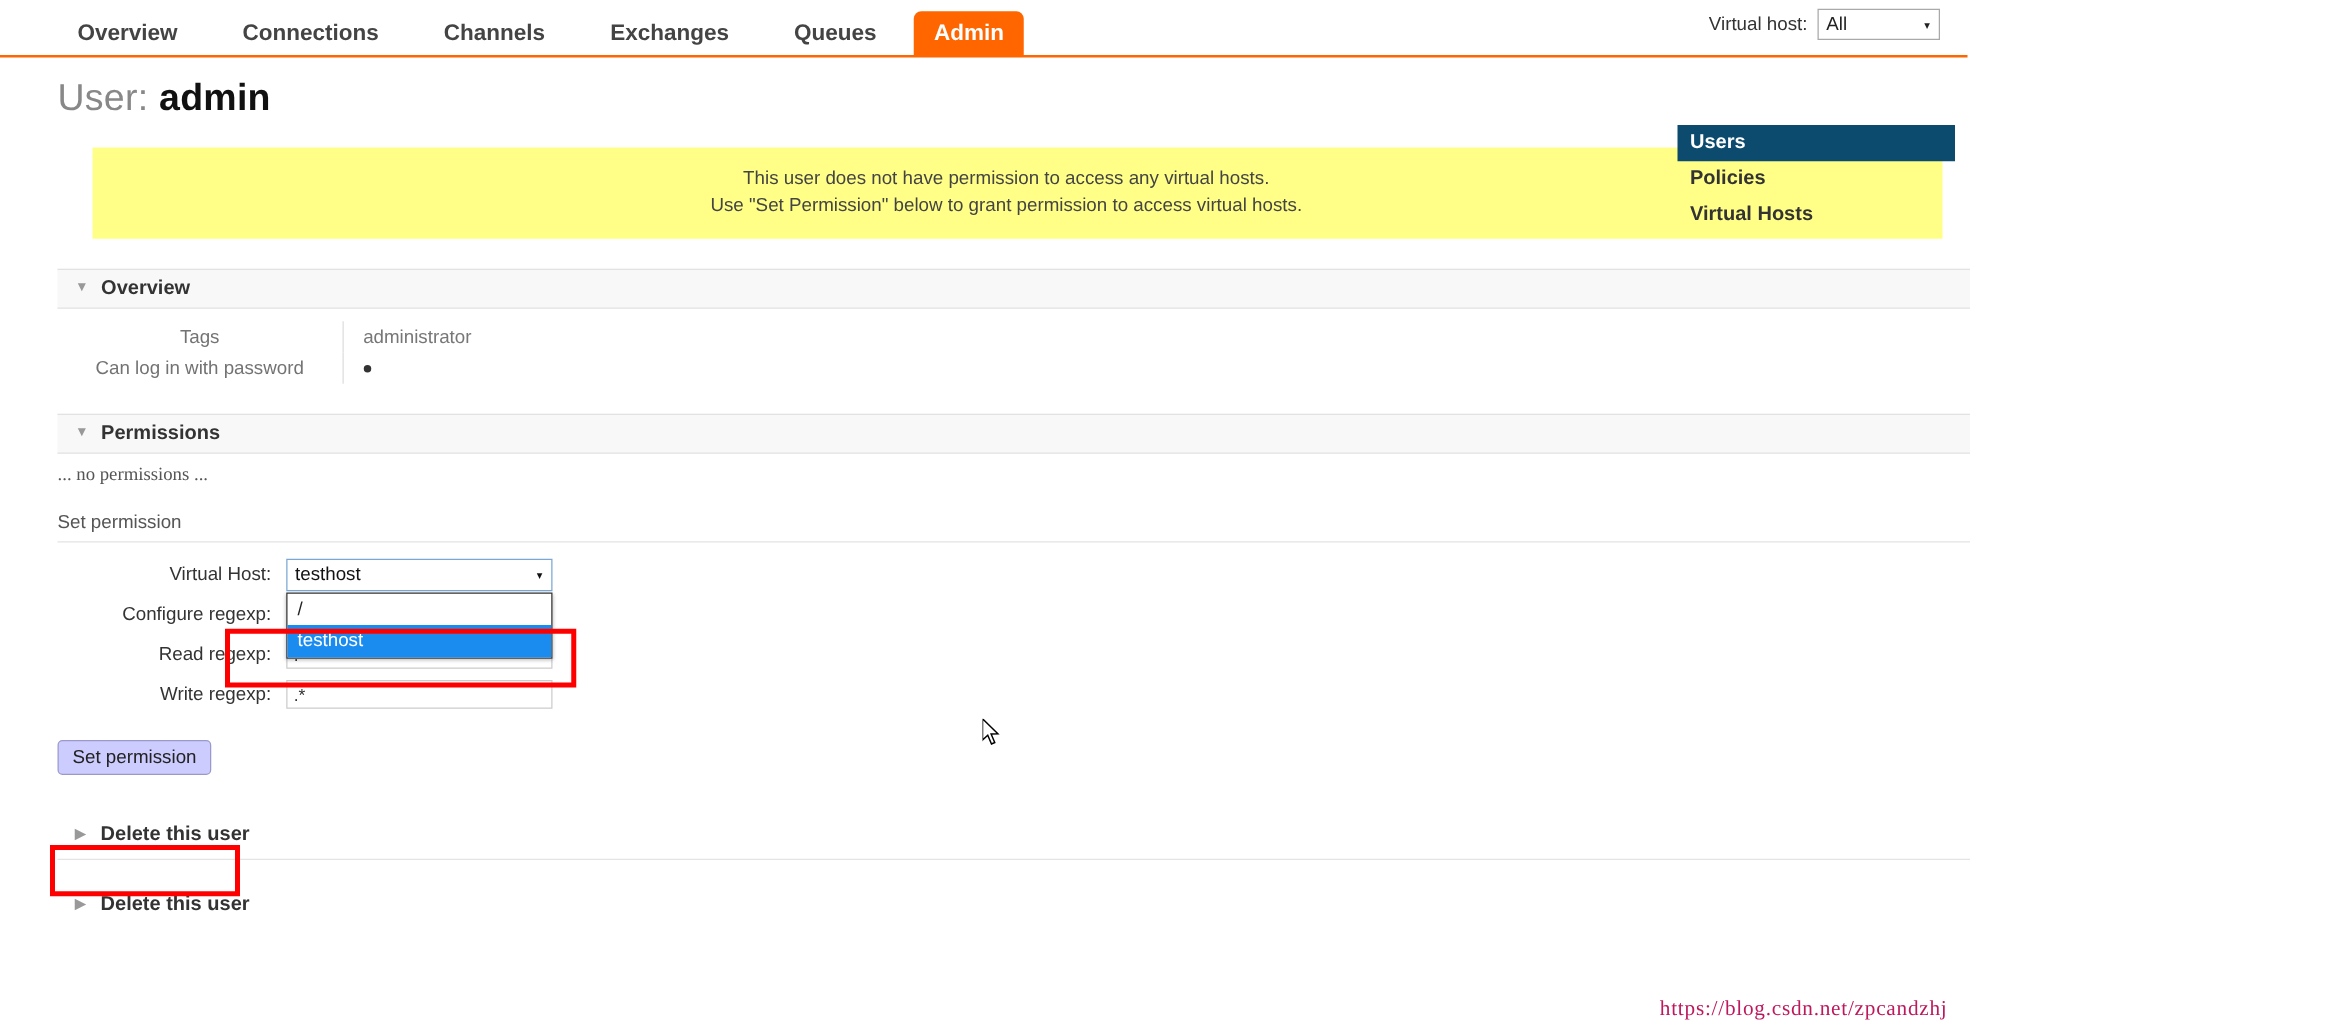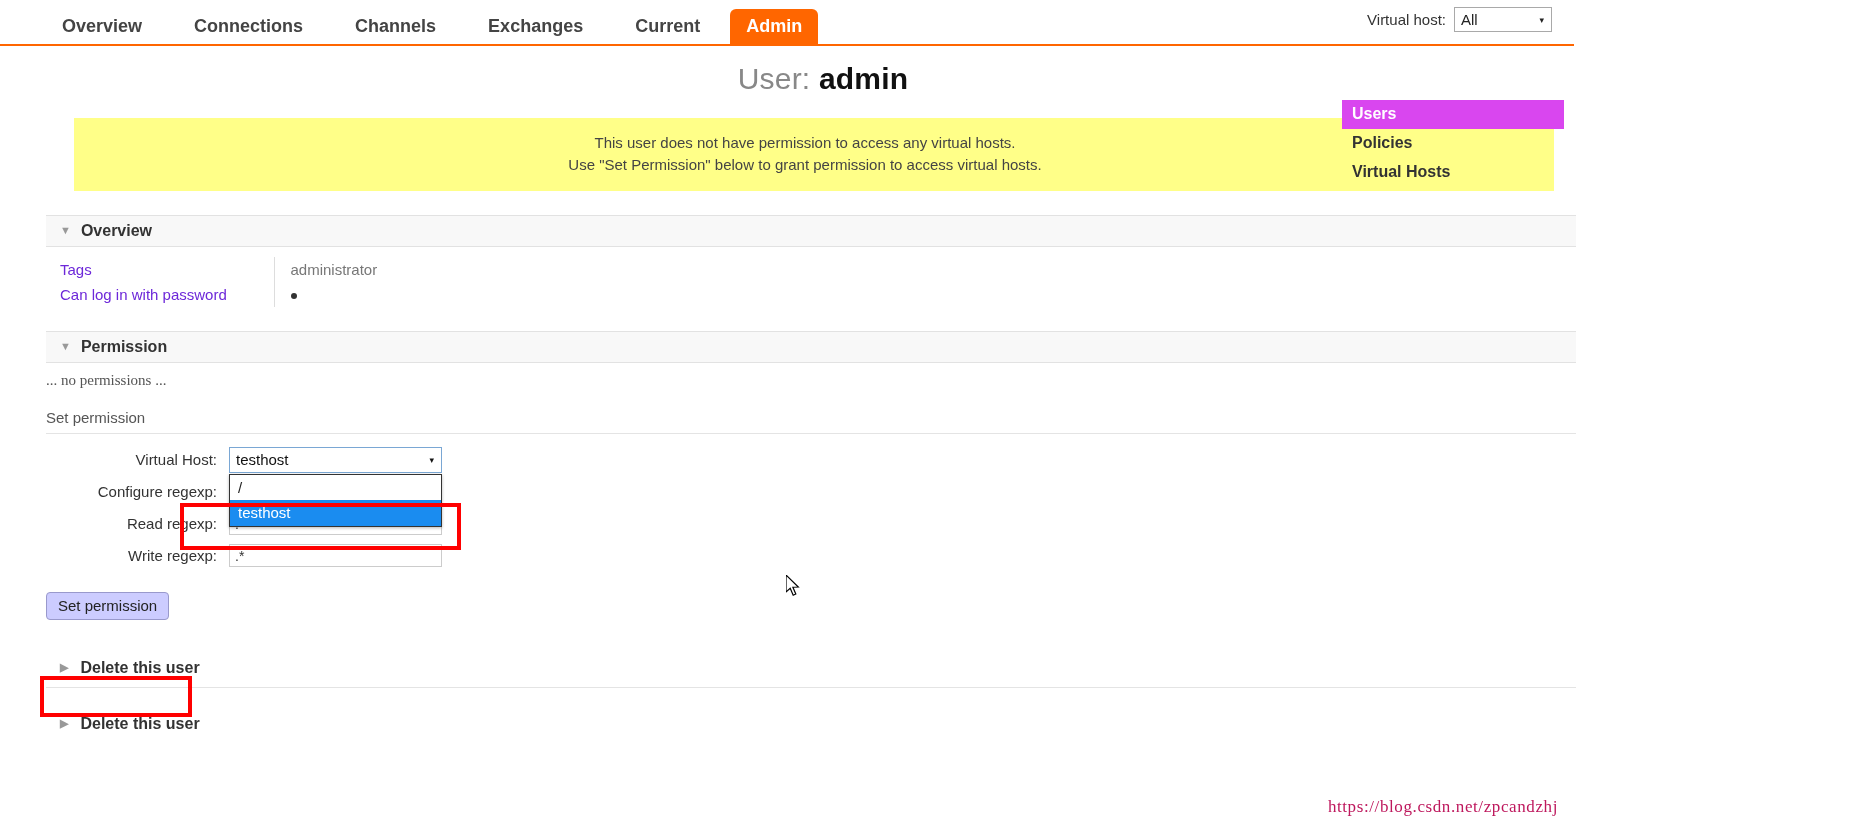--- a/index.html
+++ b/index.html
@@ -72,21 +72,20 @@
     position: absolute;
     left: 0; top: 0;
     width: 1600px;
   }
   h1.page-title {
     font-size: 30px;
     font-weight: normal;
     margin: 16px 0 0 46px;
     color: #888;
     letter-spacing: .2px;
-    text-align: center;
   }
   h1.page-title b { color: #111; font-weight: bold; }
 
   .warning {
     margin: 22px 0 0 74px;
     width: 1480px;
     background: #ff8;
     color: #444;
     font-size: 15px;
     text-align: center;
@@ -122,24 +121,24 @@
     margin-top: 10px;
     margin-left: 0;
   }
   table.kv td {
     font-size: 15px;
     padding: 4px 14px;
     color: #333;
     vertical-align: top;
   }
   table.kv td.k {
-    text-align: left;
+    text-align: center;
     width: 228px;
     border-right: 1px solid #ddd;
-    color: #6d28d9;
+    color: #737373;
   }
   table.kv td.v { color: #777; padding-left: 16px; }
   .dot { display:inline-block; width:6px; height:6px; border-radius:50%; background:#333; vertical-align: middle; }
 
   .subhead {
     font-size: 15px;
     color: #555;
     padding: 6px 0 7px 0;
     margin: 12px 0 0 0;
     border-bottom: 1px solid #e4e4e4;
@@ -261,21 +260,21 @@
     right: 10px; top: 54px;
     width: 222px;
   }
   .side-item {
     font-size: 16px;
     font-weight: bold;
     padding: 5px 0 6px 10px;
     color: #333;
     cursor: pointer;
   }
-  .side-item.active { background: #d946ef; color: #fff; }
+  .side-item.active { background: #0c4a6e; color: #fff; }
 
   
   .cursor { position: absolute; left: 786px; top: 575px; z-index: 50; }
   .watermark {
     position: absolute;
     right: 16px; bottom: 6px;
     font-size: 17px;
     color: #be185d;
     letter-spacing: .6px;
     font-family: "Liberation Serif", serif;
@@ -286,21 +285,21 @@
 <body>
 
 <div class="page">
 
   <div class="navbar">
     <div class="nav-tabs">
       <a class="nav-tab">Overview</a>
       <a class="nav-tab">Connections</a>
       <a class="nav-tab">Channels</a>
       <a class="nav-tab">Exchanges</a>
-      <a class="nav-tab">Current</a>
+      <a class="nav-tab">Queues</a>
       <a class="nav-tab active">Admin</a>
     </div>
     <div class="vhost-picker">
       <span class="vhost-label">Virtual host:</span>
       <div class="vhost-select">
         <span>All</span>
         <span class="caret">▾</span>
       </div>
     </div>
   </div>
@@ -333,21 +332,21 @@
             <td class="k">Can log in with password</td>
             <td class="v"><span class="dot"></span></td>
           </tr>
         </tbody>
           </table>
       </div>
 
       <div class="section">
         <div class="section-head">
           <span class="tri">▼</span>
-          <span>Permission</span>
+          <span>Permissions</span>
         </div>
 
         <div class="nodata">... no permissions ...</div>
         <div class="subhead">Set permission</div>
 
         <div class="form">
 
           <div class="form-row">
             <div class="form-label">Virtual Host:</div>
             <div class="select-box">

